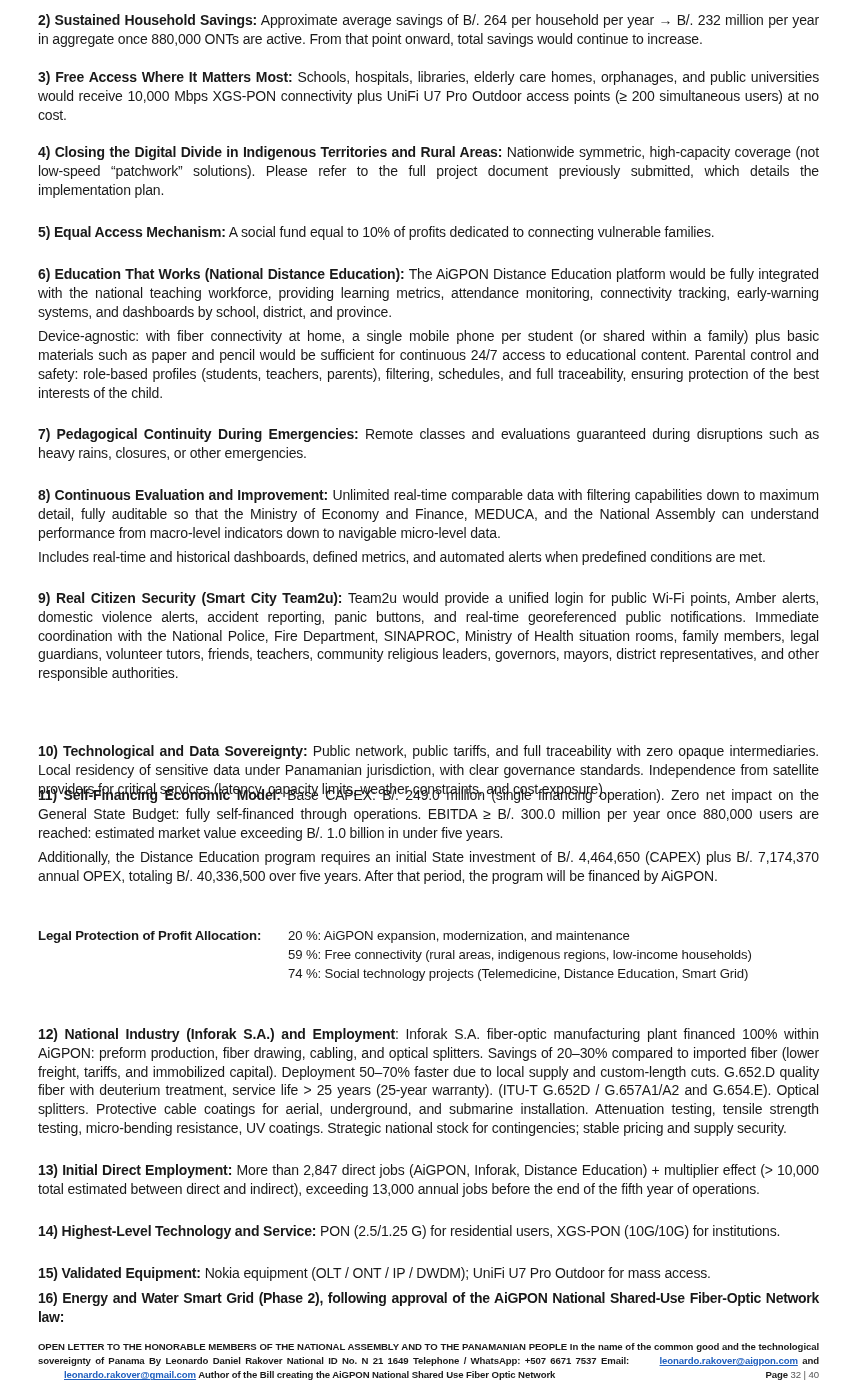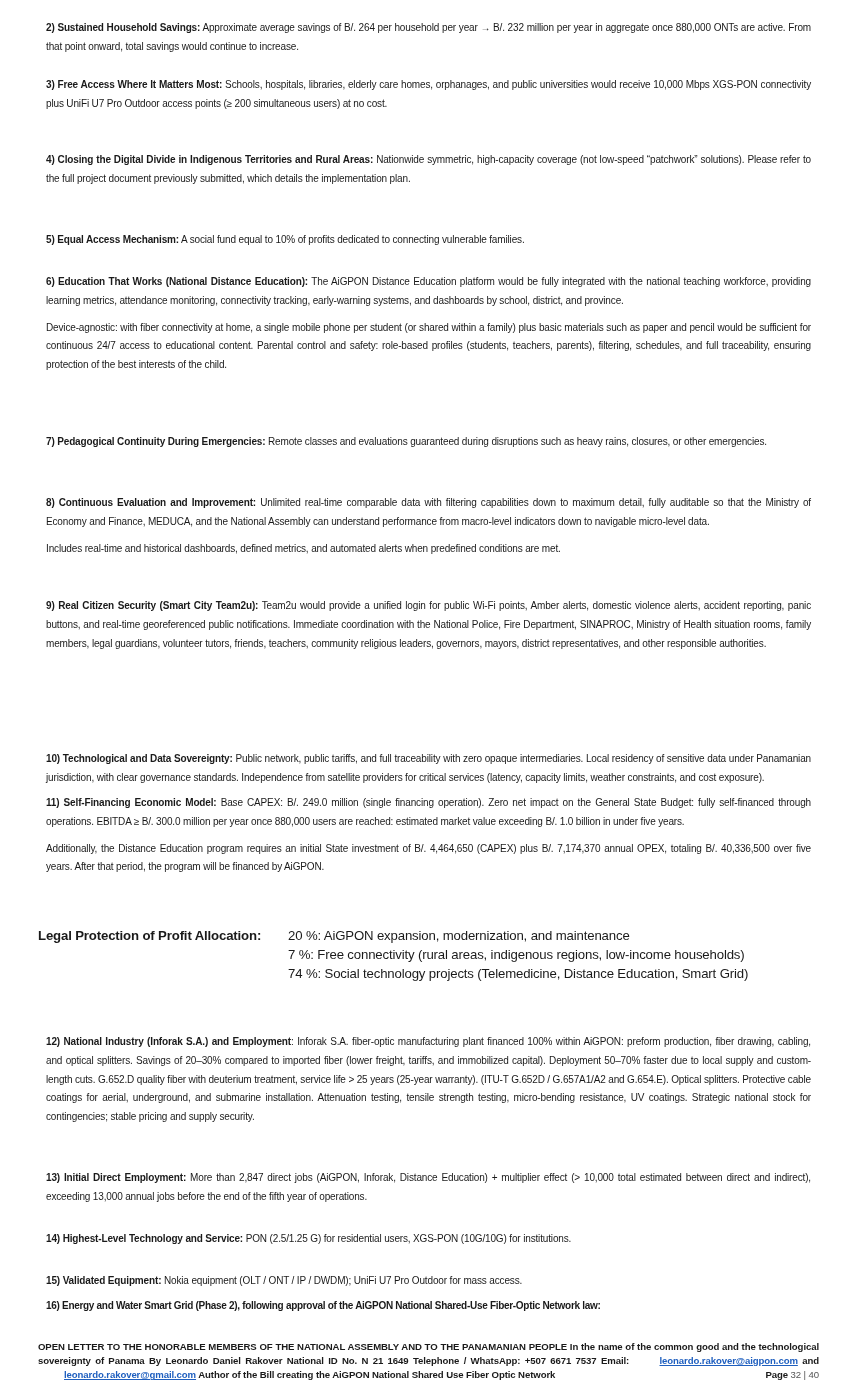--- a/index.html
+++ b/index.html
@@ -1,19 +1,19 @@
 <!DOCTYPE html>
 <html><head>
 <meta charset="utf-8">
 <style>
   html, body { margin: 0; padding: 0; background: #ffffff; }
   body { width: 850px; height: 1400px; position: relative; overflow: hidden; color: #1a1a1a;
          font-family: "Liberation Sans", sans-serif; }
   .page { position: absolute; left: 38px; top: 0; width: 781px; }
-  .para { font-size: 10px; line-height: 18.8px; text-align: justify; margin: 8px; letter-spacing: -0.15px; }
+  .para { font-size: 14px; line-height: 18.8px; text-align: justify; margin: 0; letter-spacing: -0.15px; }
   .para b { font-weight: bold; }
   .blk { position: absolute; left: 0; width: 781px; }
   .alloc { position: absolute; left: 0; width: 781px; font-size: 13.2px; line-height: 18.8px; letter-spacing: -0.15px; }
   .alloc-label { position: absolute; left: 0; top: 0; font-weight: bold; }
   .alloc-list { position: absolute; left: 250px; top: 0; }
   .alloc-list div { white-space: nowrap; }
   .footer { position: absolute; left: 38px; top: 1340px; width: 781px; font-size: 9.6px; line-height: 14.2px;
             font-weight: bold; text-align: justify; letter-spacing: -0.1px; }
   .footer a { color: #1f5fbf; text-decoration: underline; font-weight: bold; padding-left: 26px; }
   .pagenum { position: absolute; right: 0; bottom: 0; font-size: 9.6px; }
@@ -65,21 +65,21 @@
 
   <div class="blk" style="top:786px">
     <p class="para"><b>11) Self-Financing Economic Model:</b><span> Base CAPEX: B/. 249.0 million (single financing operation). Zero net impact on the General State Budget: fully self-financed through operations. EBITDA ≥ B/. 300.0 million per year once 880,000 users are reached: estimated market value exceeding B/. 1.0 billion in under five years.</span></p>
     <p class="para" style="margin-top:6px">Additionally, the Distance Education program requires an initial State investment of B/. 4,464,650 (CAPEX) plus B/. 7,174,370 annual OPEX, totaling B/. 40,336,500 over five years. After that period, the program will be financed by AiGPON.</p>
   </div>
 
   <div class="alloc" style="top:927px">
     <div class="alloc-label">Legal Protection of Profit Allocation:</div>
     <div class="alloc-list">
       <div>20 %: AiGPON expansion, modernization, and maintenance</div>
-      <div>7 %: Free connectivity (rural areas, indigenous regions, low-income households)</div>
+      <div>59 %: Free connectivity (rural areas, indigenous regions, low-income households)</div>
       <div>74 %: Social technology projects (Telemedicine, Distance Education, Smart Grid)</div>
     </div>
   </div>
 
   <div class="blk" style="top:1025px">
     <p class="para"><b>12) National Industry (Inforak S.A.) and Employment</b><span>: Inforak S.A. fiber-optic manufacturing plant financed 100% within AiGPON: preform production, fiber drawing, cabling, and optical splitters. Savings of 20–30% compared to imported fiber (lower freight, tariffs, and immobilized capital). Deployment 50–70% faster due to local supply and custom-length cuts. G.652.D quality fiber with deuterium treatment, service life &gt; 25 years (25-year warranty). (ITU-T G.652D / G.657A1/A2 and G.654.E).  Optical splitters. Protective cable coatings for aerial, underground, and submarine installation.  Attenuation testing, tensile strength testing, micro-bending resistance, UV coatings. Strategic national stock for contingencies; stable pricing and supply security.</span></p>
   </div>
 
   <div class="blk" style="top:1161px">
     <p class="para"><b>13) Initial Direct Employment:</b><span> More than 2,847 direct jobs (AiGPON, Inforak, Distance Education) + multiplier effect (&gt; 10,000 total estimated between direct and indirect), exceeding 13,000 annual jobs before the end of the fifth year of operations.</span></p>

